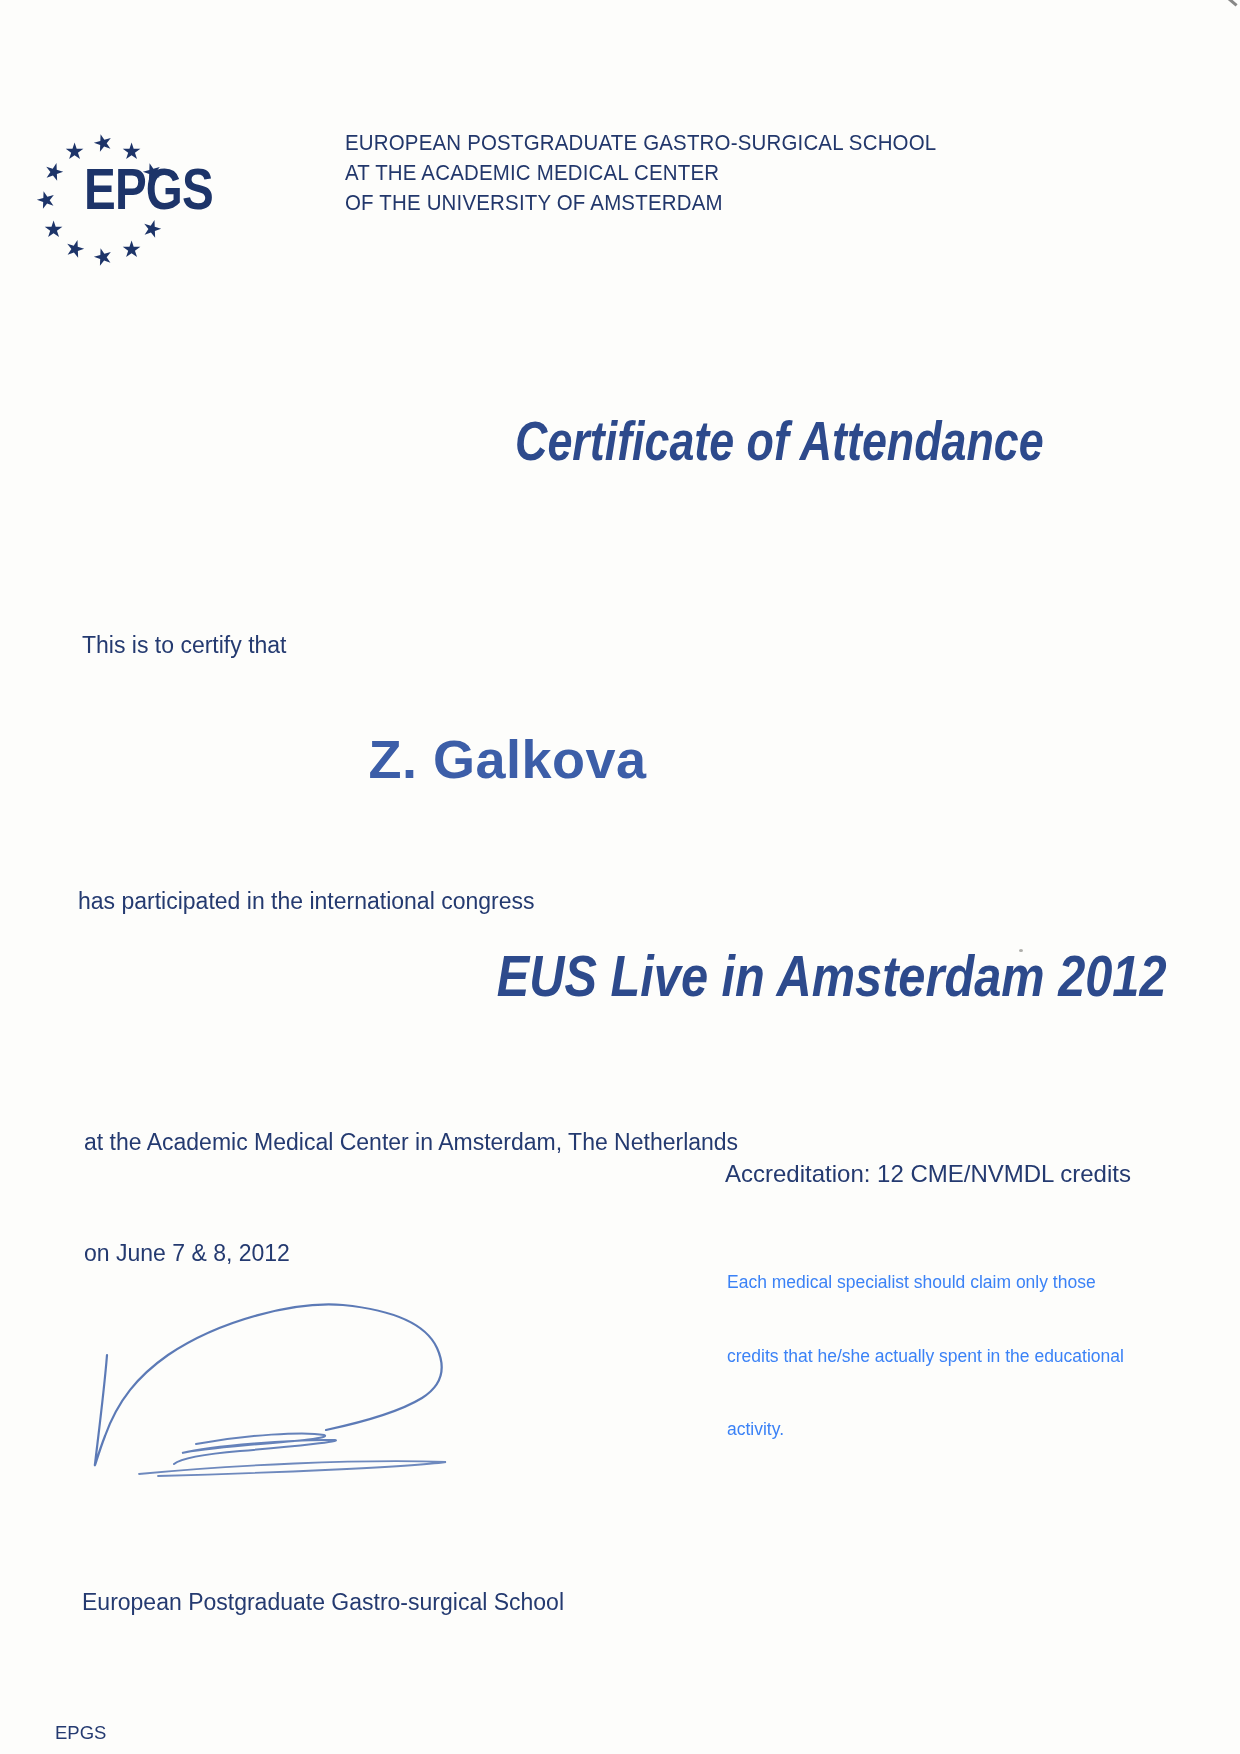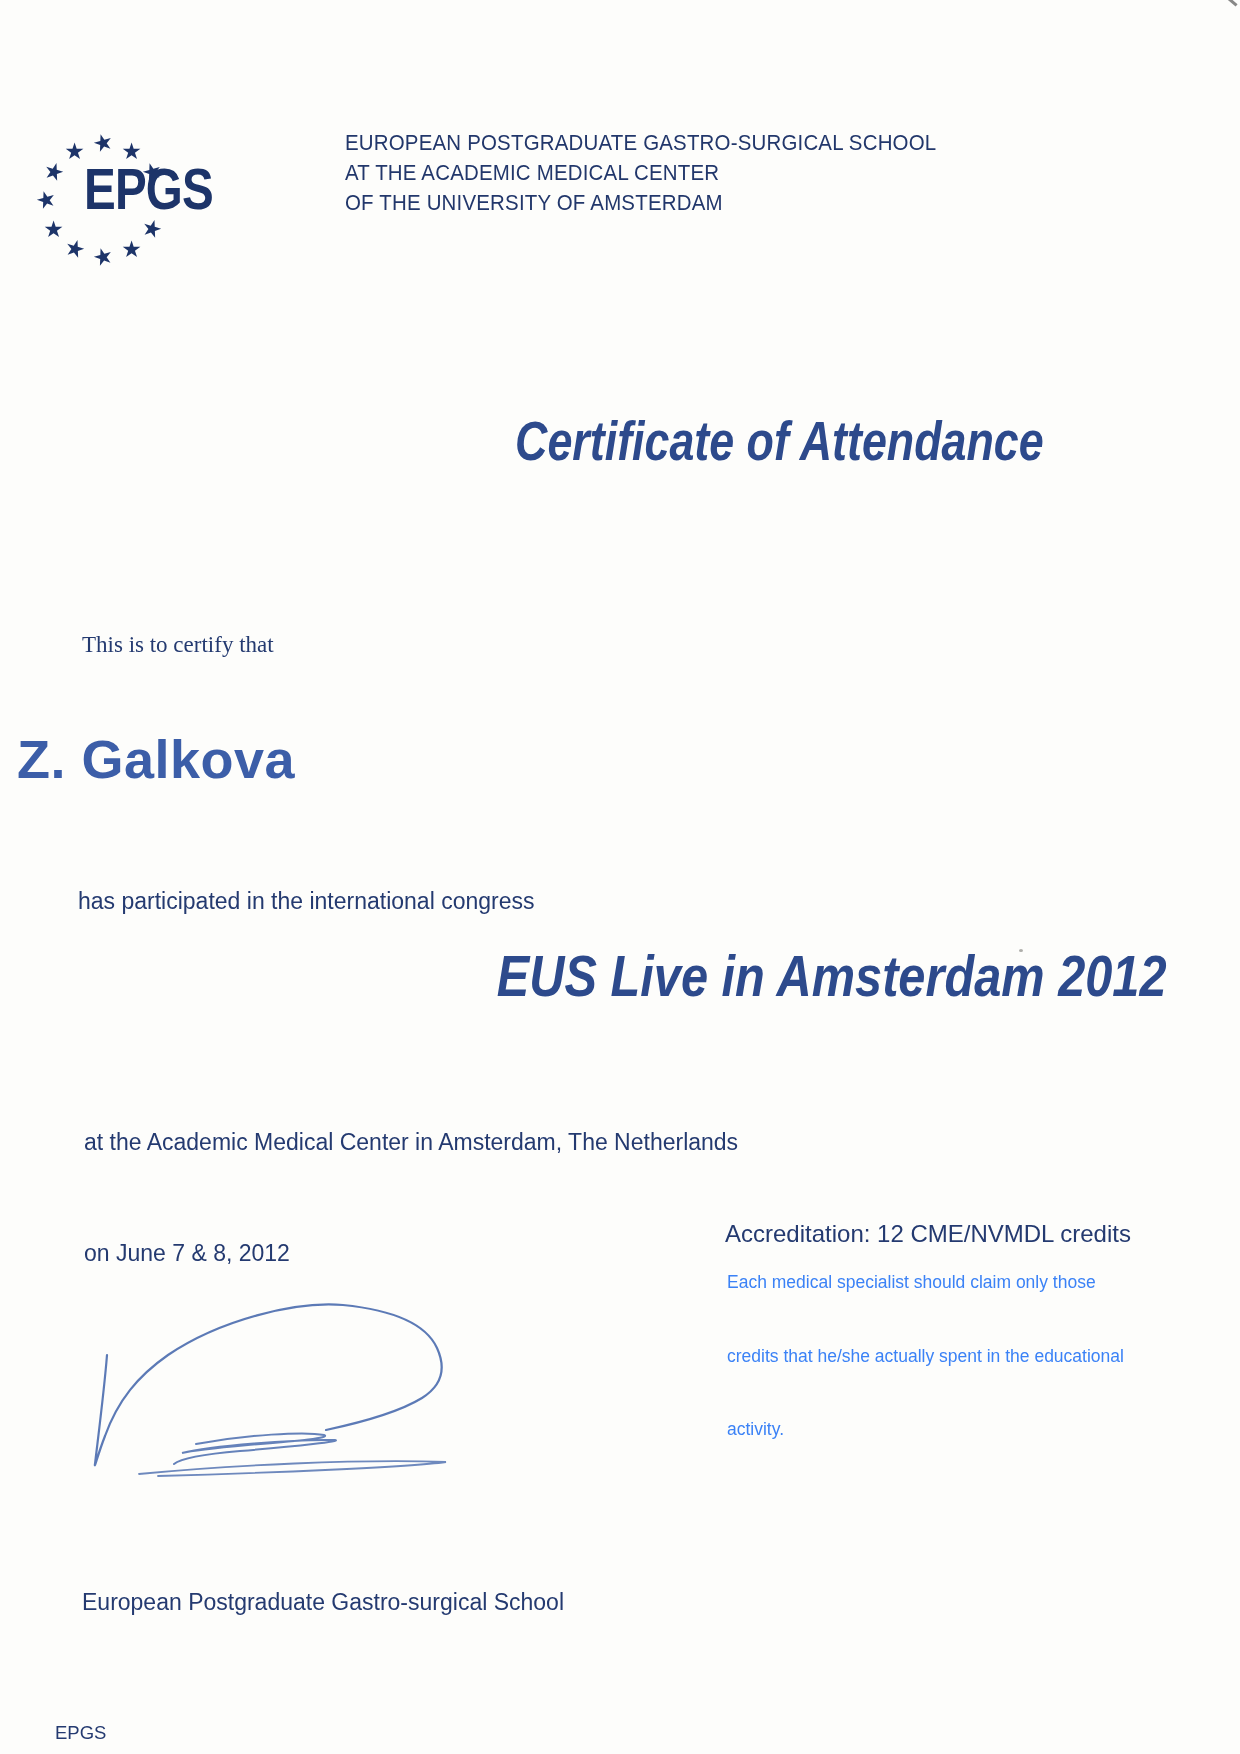--- a/index.html
+++ b/index.html
@@ -41,46 +41,46 @@
   .cert-title .stretch {
     display: inline-block;
     font-size: 56px; font-weight: bold; font-style: italic;
     color: #2d4a8c; letter-spacing: 0px;
     transform: scaleX(0.80); transform-origin: center top;
     white-space: nowrap;
   }
 
   
   .line { position: absolute; font-size: 23px; color: #243a70; white-space: pre; }
-  .certify-line   { left: 82px;  top: 632px; font-family: Liberation Serif, serif; }
+  .certify-line   { left: 82px;  top: 632px; }
   .participation-line { left: 78px; top: 888px; }
   .venue-block    { left: 84px;  top: 1050px; line-height: 37px; }
 
   .recipient-name {
     position: absolute; left: 0; top: 728px; width: 1015px;
+    text-align: center;
     font-size: 54px; font-weight: bold; color: #3c5ea8;
     letter-spacing: 0.5px;
-    padding-left: 17px;
   }
 
   .congress-title {
     position: absolute; left: 0; top: 942px; width: 1230px;
     text-align: right;
   }
   .congress-title .stretch {
     display: inline-block;
     font-size: 58px; font-weight: bold; font-style: italic;
     color: #2d4a8c;
     transform: scaleX(0.84); transform-origin: center top;
     white-space: nowrap;
   }
 
   
   .accreditation-heading {
-    position: absolute; left: 725px; top: 1220px;
+    position: absolute; left: 725px; top: 1160px;
     font-size: 24px; color: #243a70; white-space: nowrap;
   }
   .accreditation-note {
     position: absolute; left: 727px; top: 1221px;
     font-size: 17.5px; line-height: 24.5px; color: #3b82f6;
     white-space: pre;
   }
 
   
   .signature-svg { position: absolute; left: 60px; top: 1288px; }

